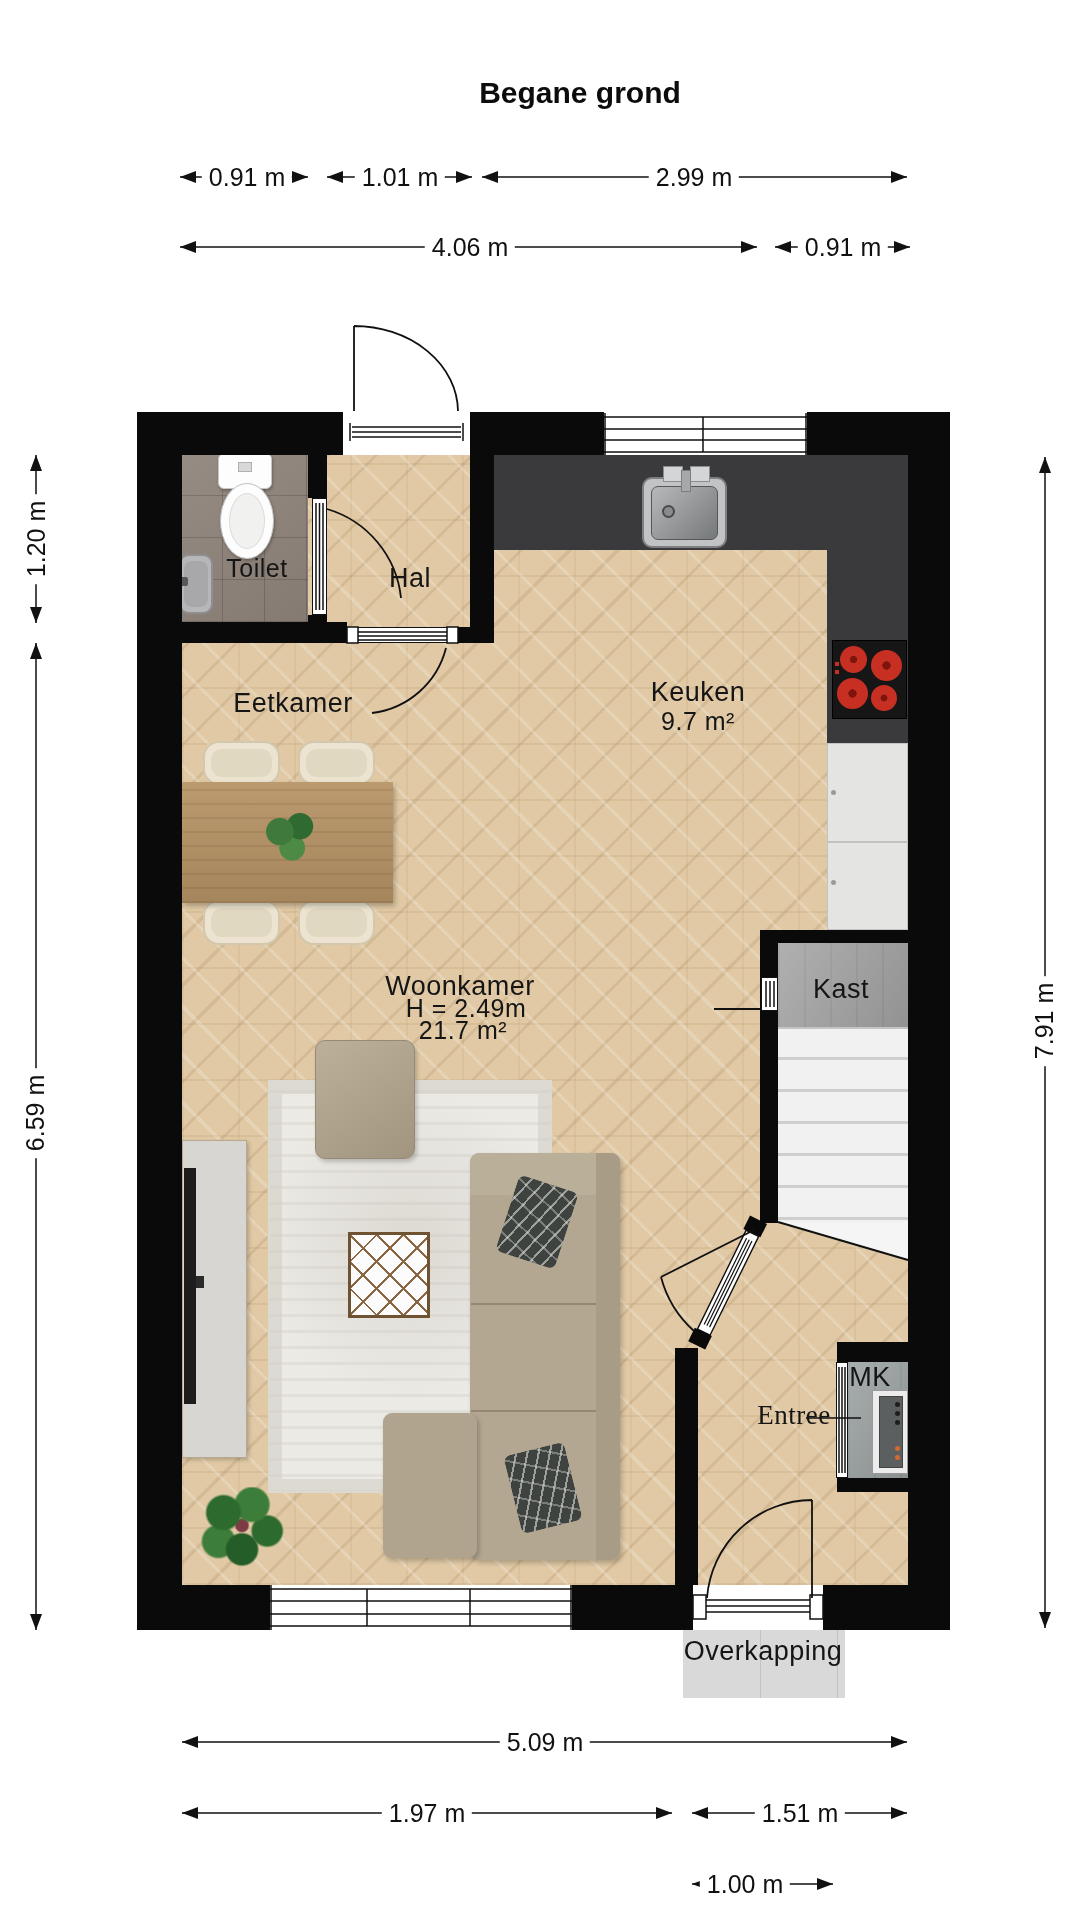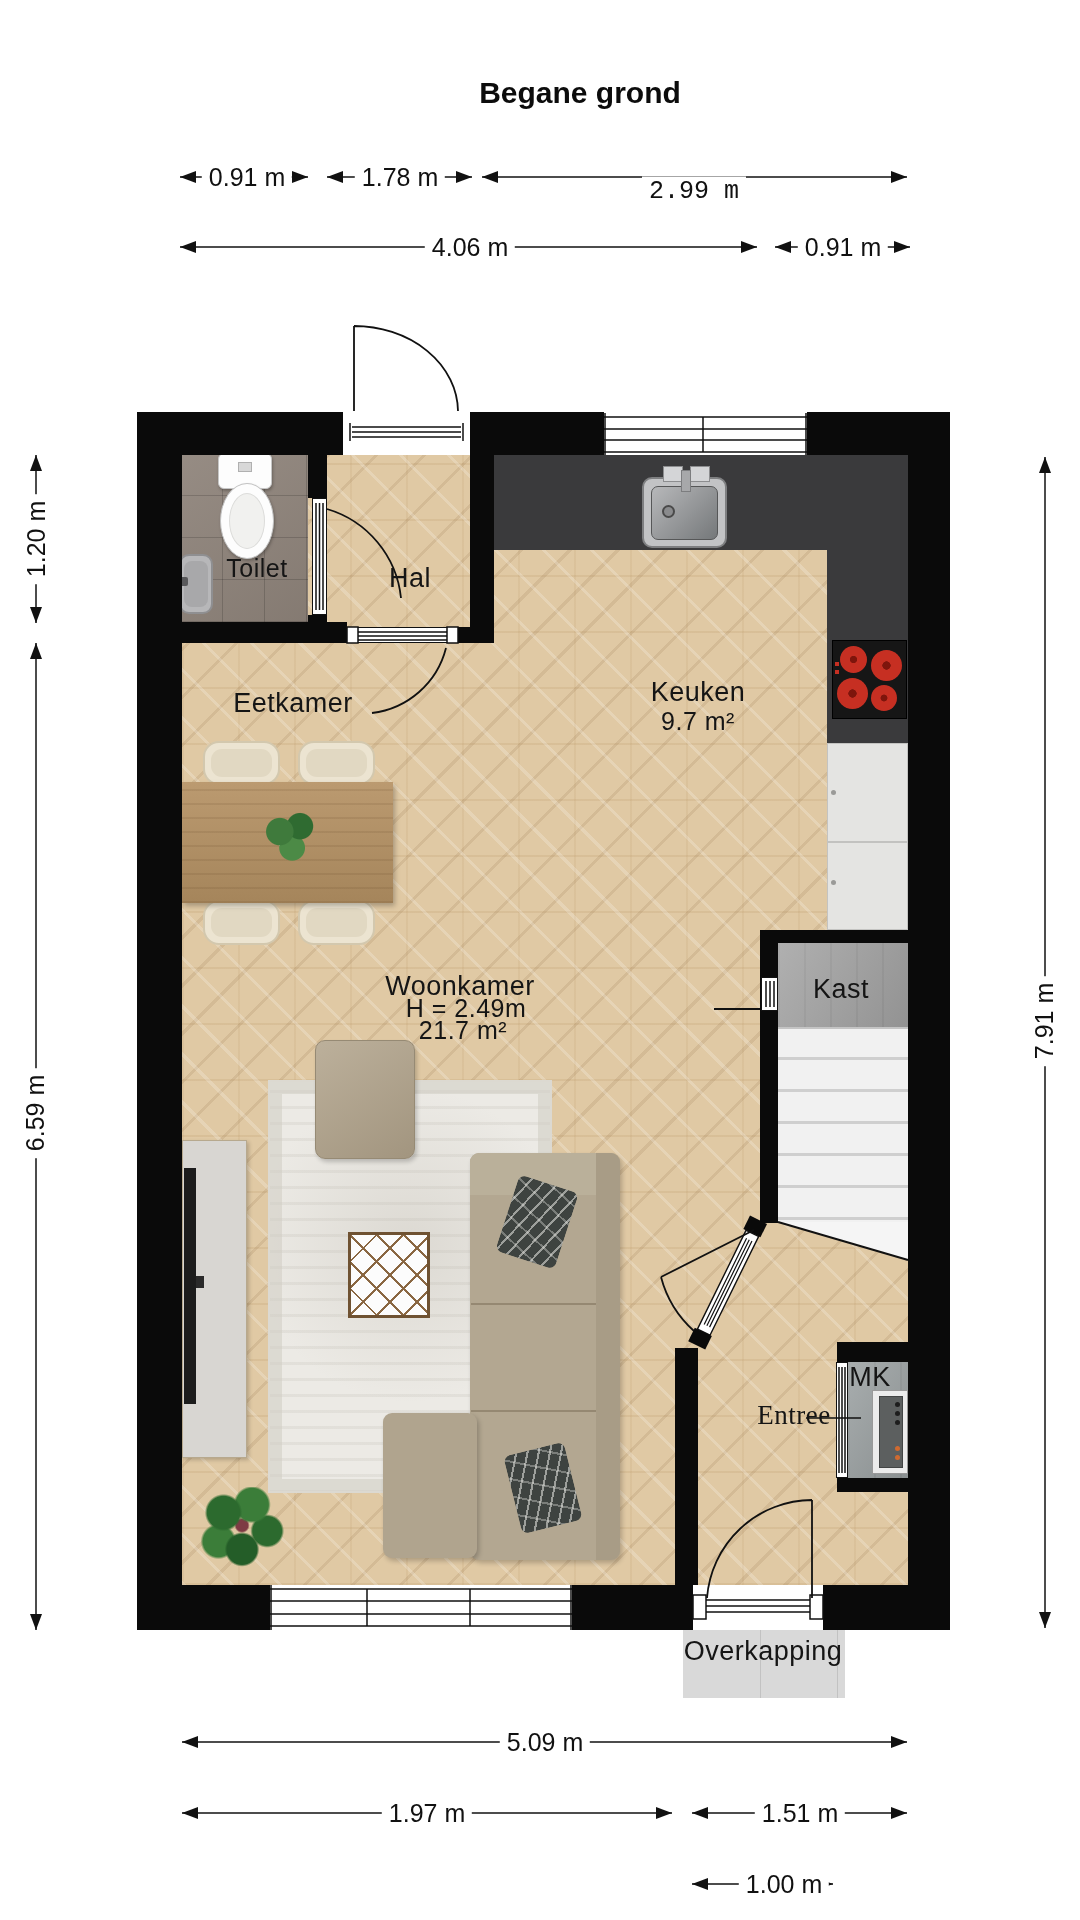--- a/index.html
+++ b/index.html
@@ -277,25 +277,25 @@
   <div class="room-lbl sub-lbl" style="left:698px;top:721px;">9.7 m²</div>
   <div class="room-lbl" style="left:460px;top:986px;">Woonkamer</div>
   <div class="room-lbl sub-lbl" style="left:466px;top:1008px;">H = 2.49m</div>
   <div class="room-lbl sub-lbl" style="left:463px;top:1030px;">21.7 m²</div>
   <div class="room-lbl" style="left:841px;top:989px;">Kast</div>
   <div class="room-lbl" style="left:794px;top:1415px;font-family:Liberation Serif, serif;">Entree</div>
   <div class="room-lbl" style="left:870px;top:1377px;">MK</div>
   <div class="room-lbl" style="left:763px;top:1651px;">Overkapping</div>
 
   <div class="dim-lbl" style="left:247px;top:177px;">0.91 m</div>
-  <div class="dim-lbl" style="left:400px;top:177px;">1.78 m</div>
-  <div class="dim-lbl" style="left:694px;top:191px;font-family:Liberation Mono, monospace;">2.99 m</div>
+  <div class="dim-lbl" style="left:400px;top:177px;">1.01 m</div>
+  <div class="dim-lbl" style="left:694px;top:177px;">2.99 m</div>
   <div class="dim-lbl" style="left:470px;top:247px;">4.06 m</div>
   <div class="dim-lbl" style="left:843px;top:247px;">0.91 m</div>
   <div class="dim-lbl vert" style="left:36px;top:539px;">1.20 m</div>
   <div class="dim-lbl vert" style="left:35px;top:1113px;">6.59 m</div>
   <div class="dim-lbl vert" style="left:1044px;top:1021px;">7.91 m</div>
   <div class="dim-lbl" style="left:545px;top:1742px;">5.09 m</div>
   <div class="dim-lbl" style="left:427px;top:1813px;">1.97 m</div>
   <div class="dim-lbl" style="left:800px;top:1813px;">1.51 m</div>
-  <div class="dim-lbl" style="left:784px;top:1884px;">1.00 m</div>
+  <div class="dim-lbl" style="left:745px;top:1884px;">1.00 m</div>
 
 </div>
 
 </body></html>

